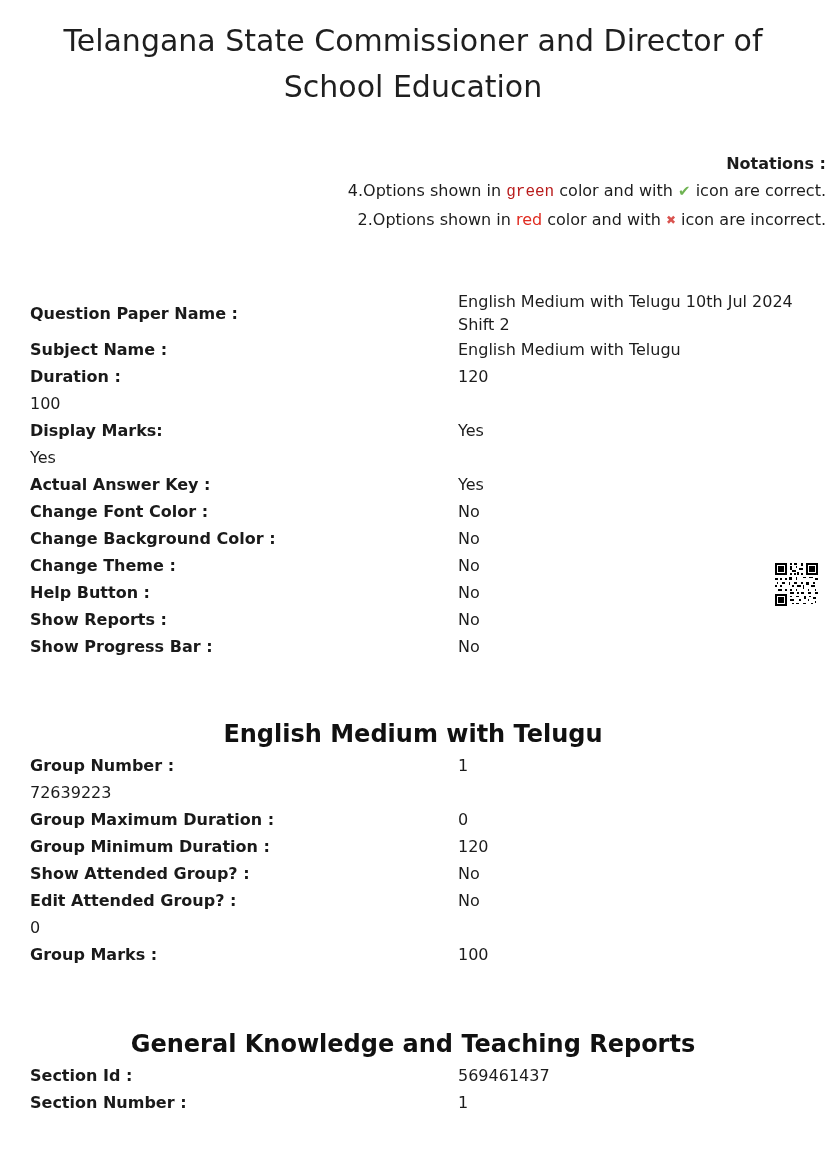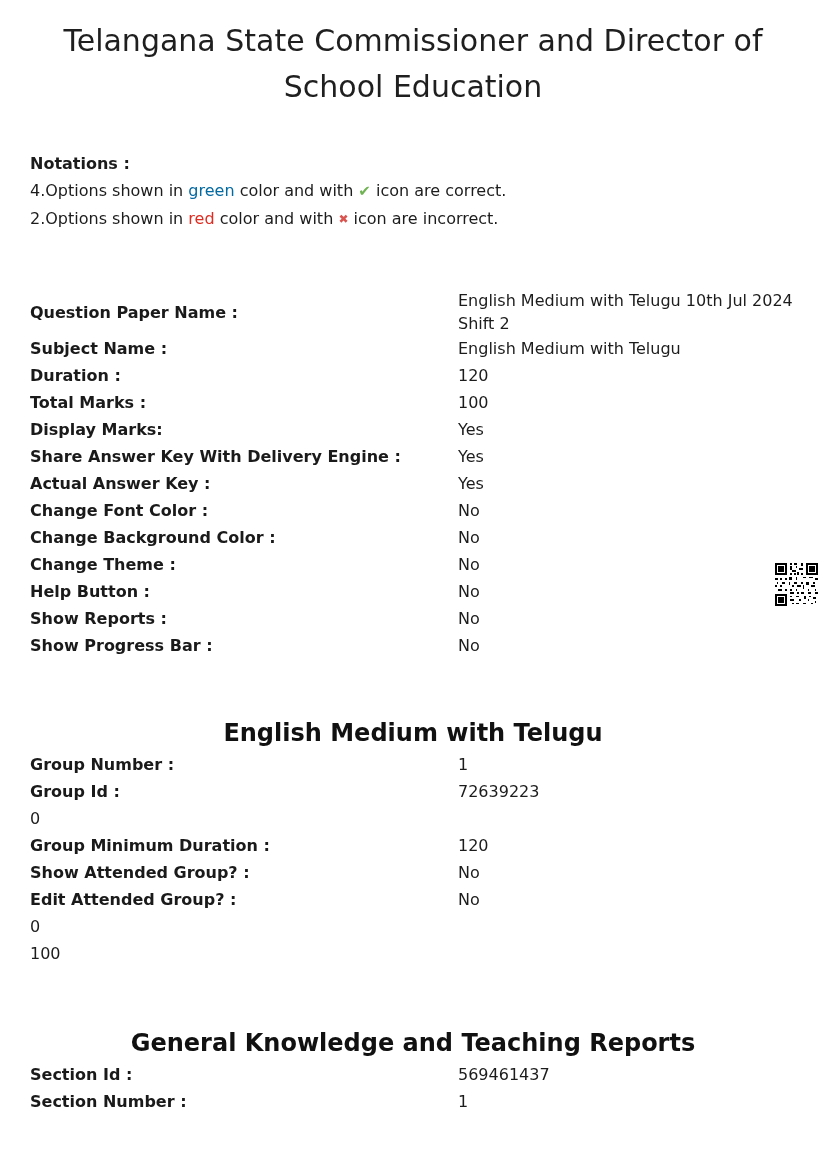--- a/index.html
+++ b/index.html
@@ -19,20 +19,21 @@
     margin: 18px auto 15px auto;
     max-width: 770px;
     text-align: center;
     font-size: 30px;
     line-height: 46px;
     font-weight: 400;
     color: #1f1f1f;
   }
   .notations {
     margin: 40px 0 0 30px;
+    text-align: right;
   }
   .notations-heading {
     font-weight: bold;
     font-size: 16px;
     line-height: 27px;
   }
   .notation-item {
     font-size: 16px;
     line-height: 27px;
   }
@@ -84,47 +85,45 @@
   }
   .qr-code svg { width: 100%; height: 100%; shape-rendering: crispEdges; }
 </style>
 </head>
 <body>
 
 <h1 class="page-title">Telangana State Commissioner and Director of School Education</h1>
 
 <div class="notations">
   <div class="notations-heading">Notations :</div>
-  <div class="notation-item"><span>4.Options shown in </span><span style="color: #0369a1;">green</span><span> color and with </span><span class="check-icon" style="color: rgb(111, 179, 83);">✔</span><span> icon are correct.</span></div>
+  <div class="notation-item"><span>4.Options shown in </span><span style="color: #b91c1c; font-family: Liberation Mono, monospace;">green</span><span> color and with </span><span class="check-icon" style="color: rgb(111, 179, 83);">✔</span><span> icon are correct.</span></div>
   <div class="notation-item"><span>2.Options shown in </span><span style="color: rgb(224, 43, 32);">red</span><span> color and with </span><span class="cross-icon" style="color: rgb(217, 83, 79);">✖</span><span> icon are incorrect.</span></div>
 </div>
 
 <div class="props props-paper">
   <div class="prop-row">
       <div class="prop-label">Question Paper Name :</div>
       <div class="prop-value">English Medium with Telugu 10th Jul 2024 Shift 2</div>
     </div>
   <div class="prop-row">
       <div class="prop-label">Subject Name :</div>
       <div class="prop-value">English Medium with Telugu</div>
     </div>
   <div class="prop-row">
       <div class="prop-label">Duration :</div>
       <div class="prop-value">120</div>
     </div>
   <div class="prop-row">
-      <div class="prop-label">Total Marks :</div>
       <div class="prop-value">100</div>
     </div>
   <div class="prop-row">
       <div class="prop-label">Display Marks:</div>
       <div class="prop-value">Yes</div>
     </div>
   <div class="prop-row">
-      <div class="prop-label">Share Answer Key With Delivery Engine :</div>
       <div class="prop-value">Yes</div>
     </div>
   <div class="prop-row">
       <div class="prop-label">Actual Answer Key :</div>
       <div class="prop-value">Yes</div>
     </div>
   <div class="prop-row">
       <div class="prop-label">Change Font Color :</div>
       <div class="prop-value">No</div>
     </div>
@@ -225,42 +224,43 @@
 </div>
 
 <h2 class="section-heading heading-group">English Medium with Telugu</h2>
 
 <div class="props">
   <div class="prop-row">
       <div class="prop-label">Group Number :</div>
       <div class="prop-value">1</div>
     </div>
   <div class="prop-row">
-      <div class="prop-label">Group Id :</div>
       <div class="prop-value">72639223</div>
     </div>
   <div class="prop-row">
+      <div class="prop-label">Group Maximum Duration :</div>
       <div class="prop-value">0</div>
     </div>
   <div class="prop-row">
       <div class="prop-label">Group Minimum Duration :</div>
       <div class="prop-value">120</div>
     </div>
   <div class="prop-row">
       <div class="prop-label">Show Attended Group? :</div>
       <div class="prop-value">No</div>
     </div>
   <div class="prop-row">
       <div class="prop-label">Edit Attended Group? :</div>
       <div class="prop-value">No</div>
     </div>
   <div class="prop-row">
       <div class="prop-value">0</div>
     </div>
   <div class="prop-row">
+      <div class="prop-label">Group Marks :</div>
       <div class="prop-value">100</div>
     </div>
 </div>
 
 <h2 class="section-heading">General Knowledge and Teaching Reports</h2>
 
 <div class="props">
   <div class="prop-row">
       <div class="prop-label">Section Id :</div>
       <div class="prop-value">569461437</div>

